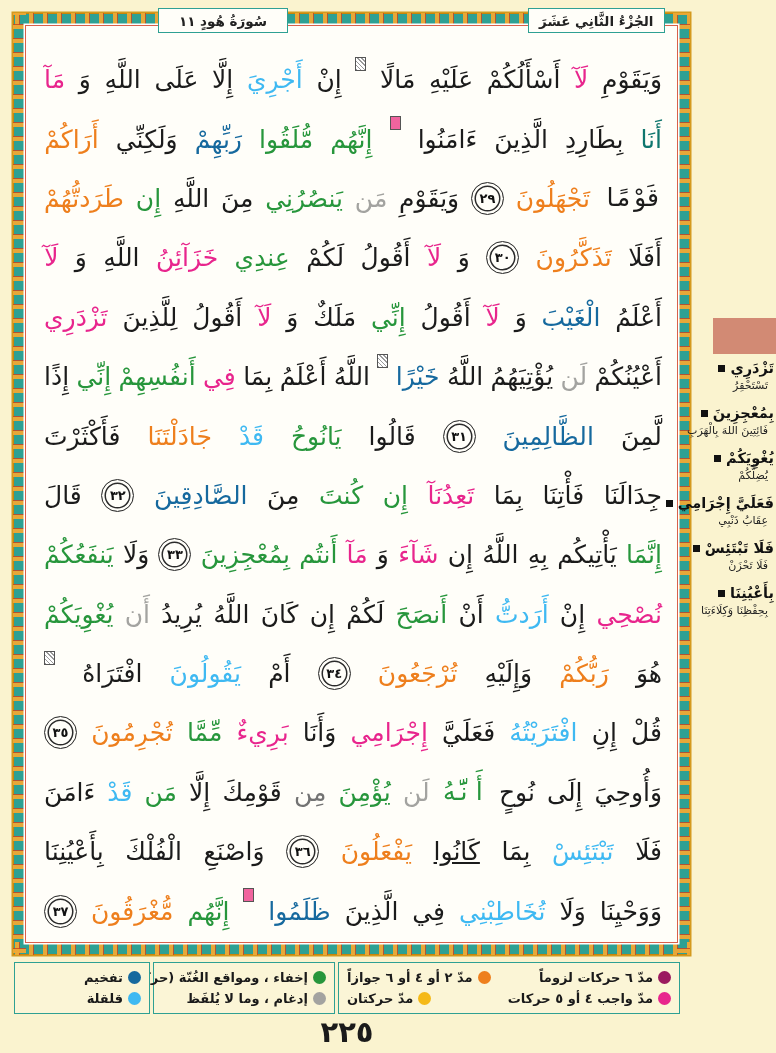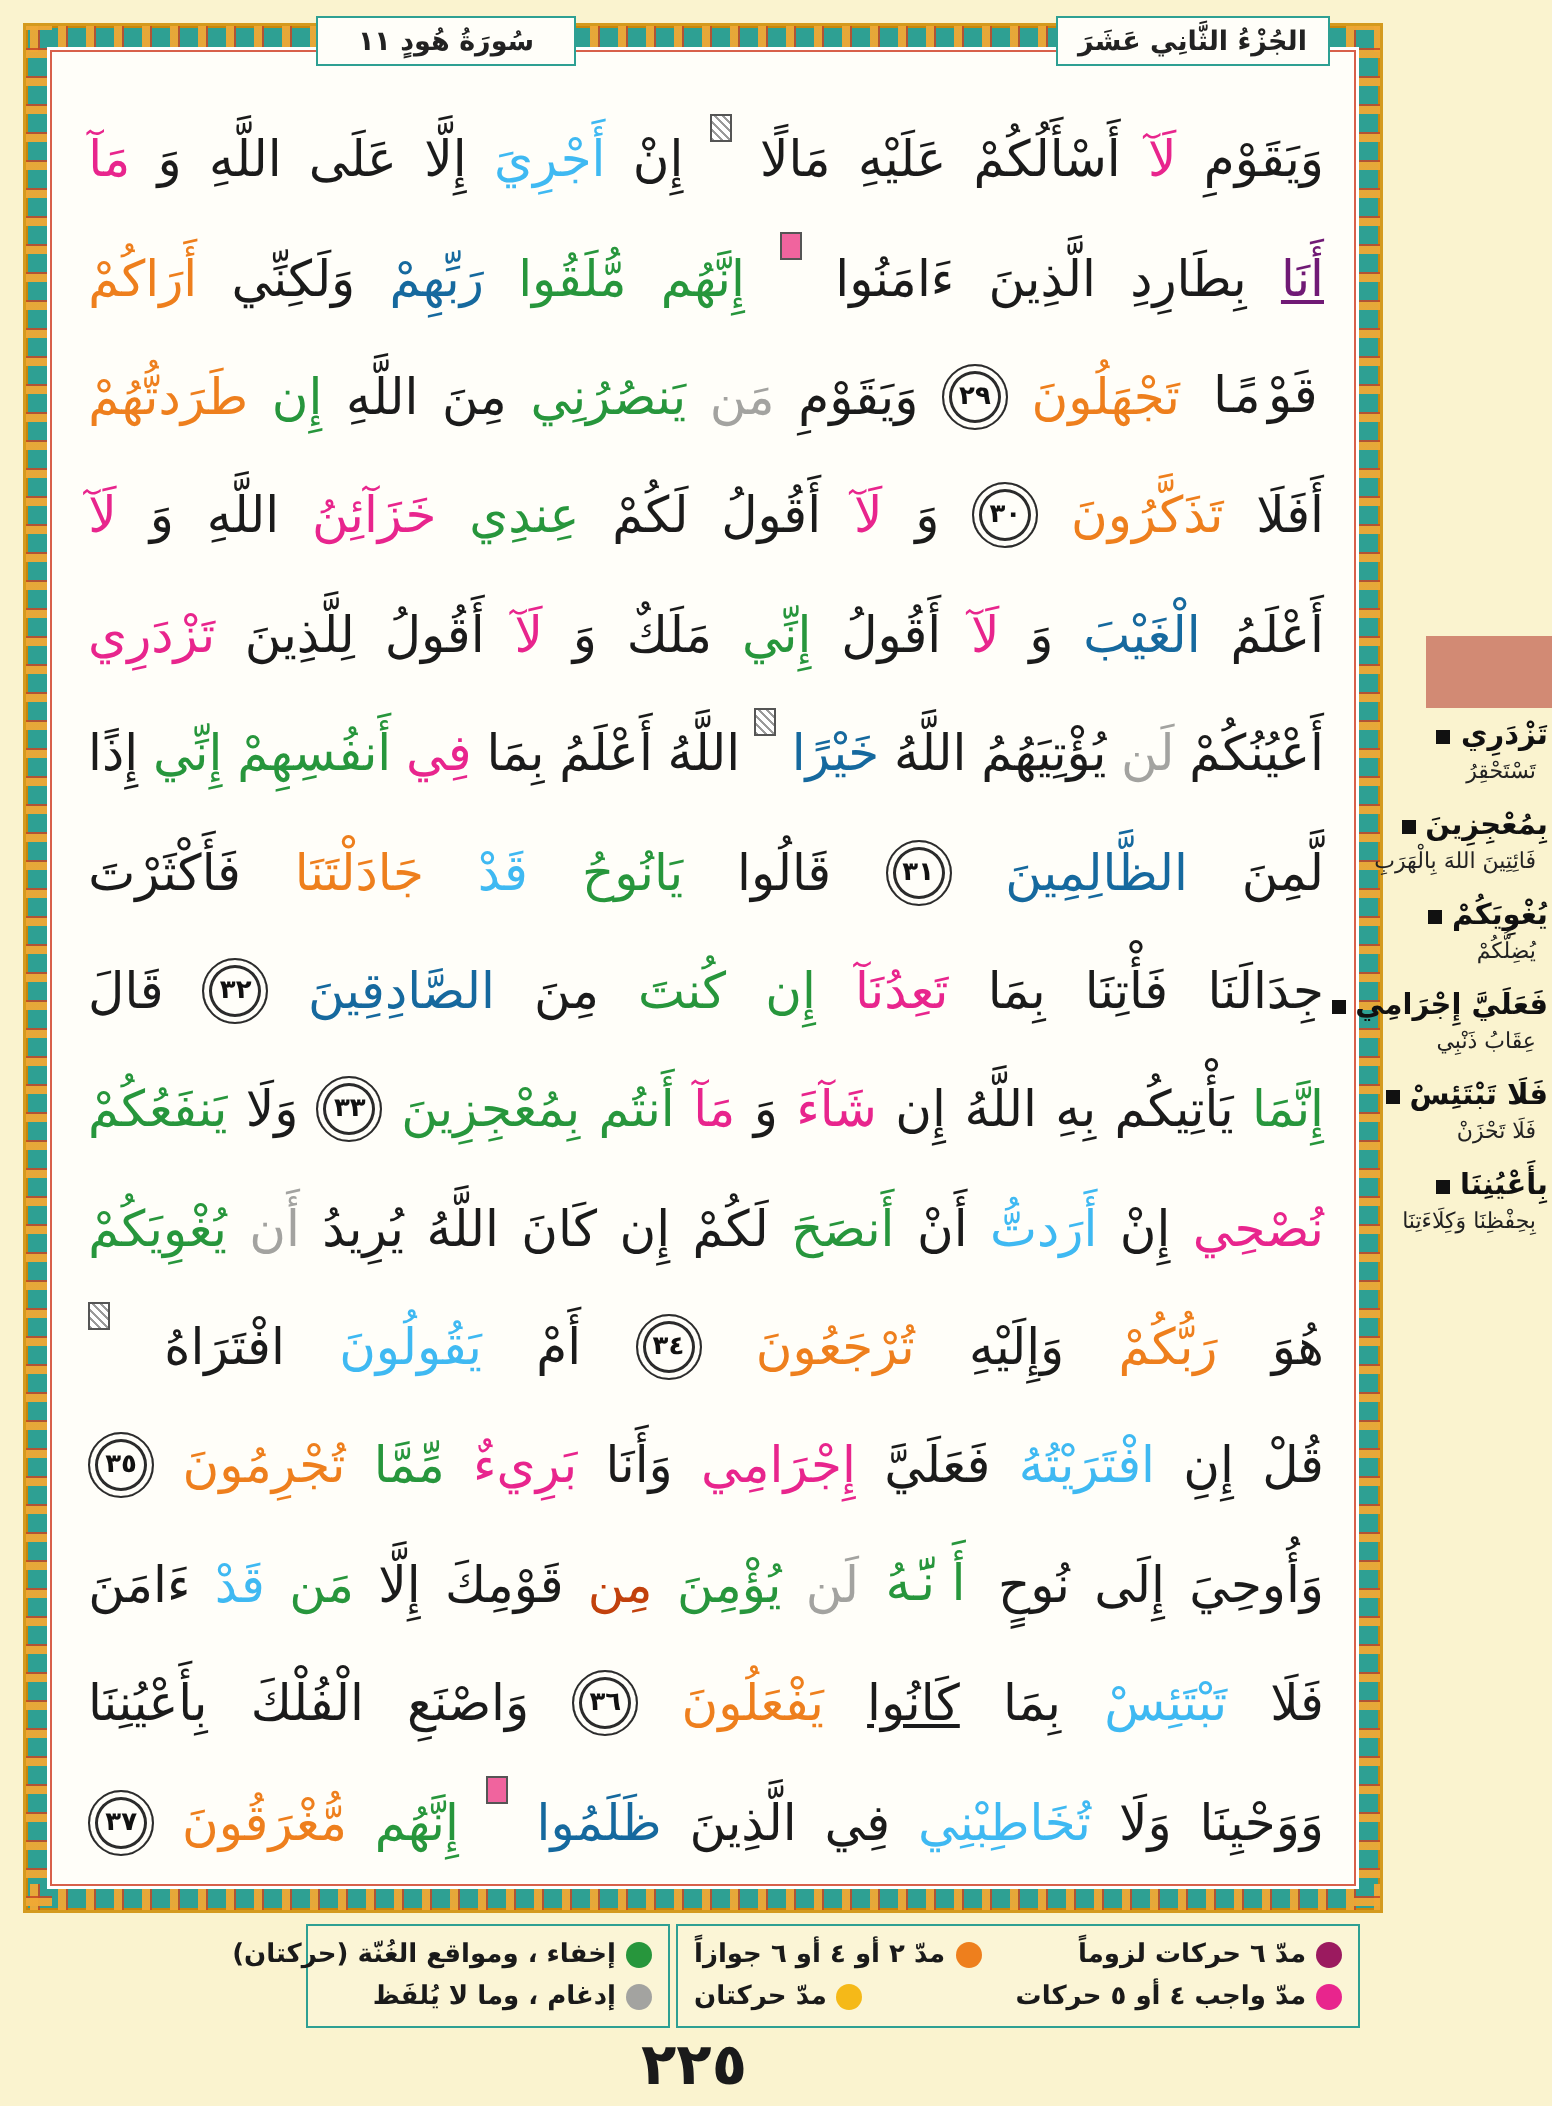--- a/index.html
+++ b/index.html
@@ -112,21 +112,21 @@
       <span class="waqf g"></span>
       <span class="w" style="color: rgb(27, 27, 27);">إِنْ</span>
       <span class="w" style="color: rgb(63, 185, 242);">أَجْرِيَ</span>
       <span class="w" style="color: rgb(27, 27, 27);">إِلَّا</span>
       <span class="w" style="color: rgb(27, 27, 27);">عَلَى</span>
       <span class="w" style="color: rgb(27, 27, 27);">اللَّهِ</span>
       <span class="w" style="color: rgb(27, 27, 27);">وَ</span>
       <span class="w" style="color: rgb(232, 37, 141);">مَآ</span>
     </div>
     <div class="qline">
-      <span class="w" style="color: #701a75; text-decoration: underline;">أَنَا</span>
+      <span class="w" style="color: #0f766e;">أَنَا</span>
       <span class="w" style="color: rgb(27, 27, 27);">بِطَارِدِ</span>
       <span class="w" style="color: rgb(27, 27, 27);">الَّذِينَ</span>
       <span class="w" style="color: rgb(27, 27, 27);">ءَامَنُوا</span>
       <span class="waqf p"></span>
       <span class="w" style="color: rgb(39, 150, 60);">إِنَّهُم</span>
       <span class="w" style="color: rgb(39, 150, 60);">مُّلَقُوا</span>
       <span class="w" style="color: rgb(22, 105, 158);">رَبِّهِمْ</span>
       <span class="w" style="color: rgb(27, 27, 27);">وَلَكِنِّي</span>
       <span class="w" style="color: rgb(238, 127, 29);">أَرَاكُمْ</span>
     </div>
@@ -259,21 +259,21 @@
       <span class="w" style="color: rgb(238, 127, 29);">تُجْرِمُونَ</span>
       <span class="vmark">٣٥</span>
     </div>
     <div class="qline">
       <span class="w" style="color: rgb(27, 27, 27);">وَأُوحِيَ</span>
       <span class="w" style="color: rgb(27, 27, 27);">إِلَى</span>
       <span class="w" style="color: rgb(27, 27, 27);">نُوحٍ</span>
       <span class="w" style="color: rgb(39, 150, 60); font-family: Liberation Mono, monospace;">أَنَّهُ</span>
       <span class="w" style="color: rgb(163, 163, 160);">لَن</span>
       <span class="w" style="color: rgb(39, 150, 60);">يُؤْمِنَ</span>
-      <span class="w" style="color: #c2410c;">مِن</span>
+      <span class="w" style="color: #737373;">مِن</span>
       <span class="w" style="color: rgb(27, 27, 27);">قَوْمِكَ</span>
       <span class="w" style="color: rgb(27, 27, 27);">إِلَّا</span>
       <span class="w" style="color: rgb(39, 150, 60);">مَن</span>
       <span class="w" style="color: rgb(63, 185, 242);">قَدْ</span>
       <span class="w" style="color: rgb(27, 27, 27);">ءَامَنَ</span>
     </div>
     <div class="qline">
       <span class="w" style="color: rgb(27, 27, 27);">فَلَا</span>
       <span class="w" style="color: rgb(63, 185, 242);">تَبْتَئِسْ</span>
       <span class="w" style="color: rgb(27, 27, 27);">بِمَا</span>
@@ -376,15 +376,29 @@
           <span>إخفاء ، ومواقع الغُنّة (حركتان)</span>
         </span>
       </div>
       <div class="leg-row">
         <span class="leg-item">
           <span class="leg-dot" style="background: rgb(163, 163, 160);"></span>
           <span>إدغام ، وما لا يُلفَظ</span>
         </span>
       </div>
     </div>
+    <div class="leg-box b-tafkheem">
+      <div class="leg-row">
+        <span class="leg-item">
+          <span class="leg-dot" style="background: rgb(22, 105, 158);"></span>
+          <span>تفخيم</span>
+        </span>
+      </div>
+      <div class="leg-row">
+        <span class="leg-item">
+          <span class="leg-dot" style="background: rgb(63, 185, 242);"></span>
+          <span>قلقلة</span>
+        </span>
+      </div>
+    </div>
   </div>
 
 <div class="page-num">٢٢٥</div>
 
 </body></html>

